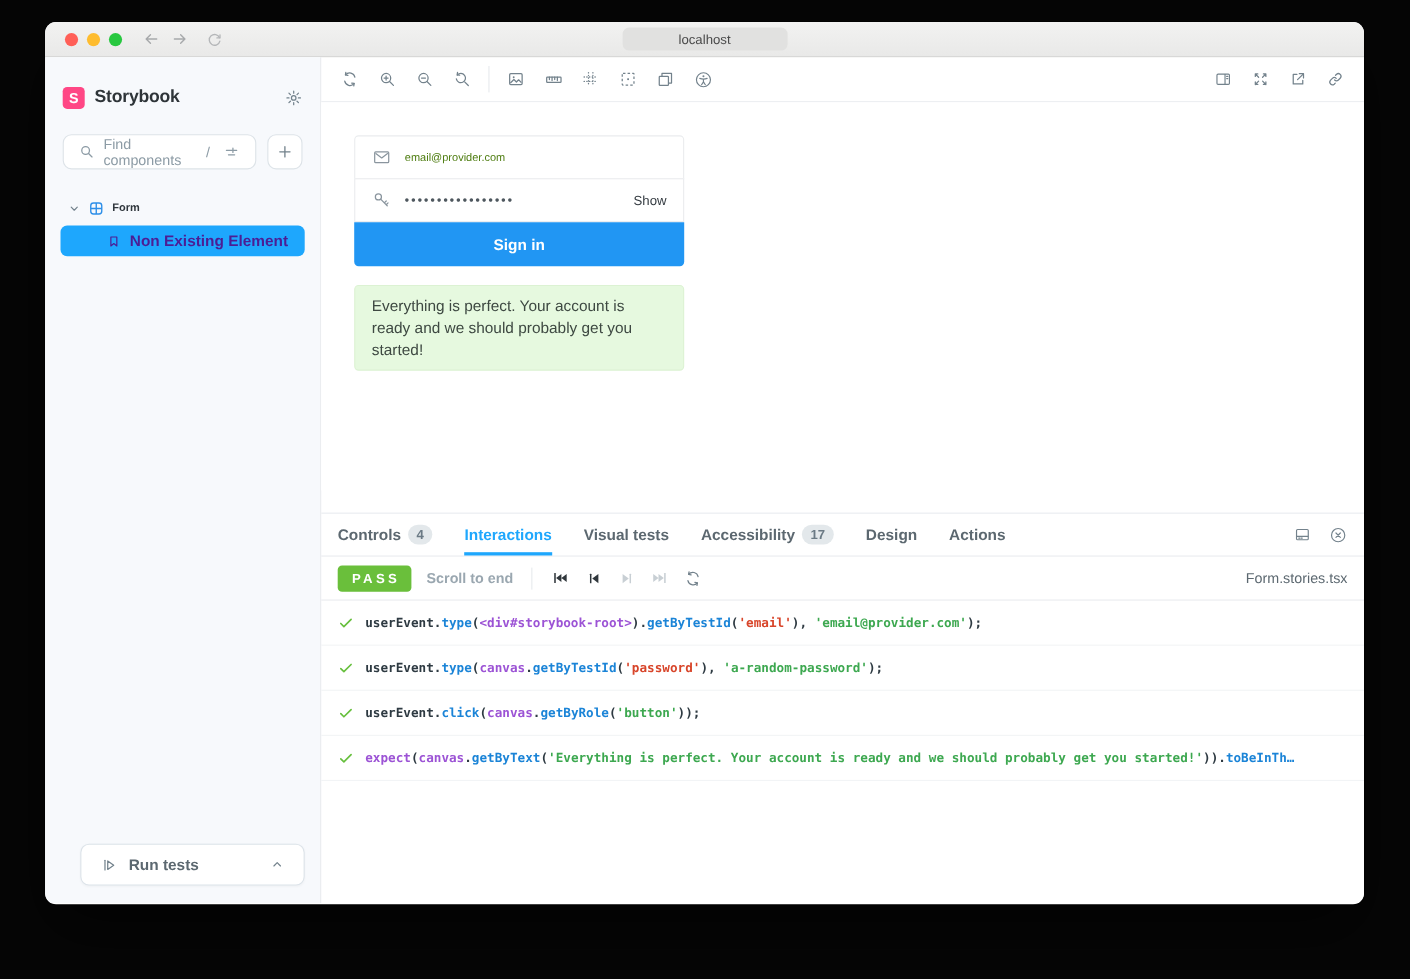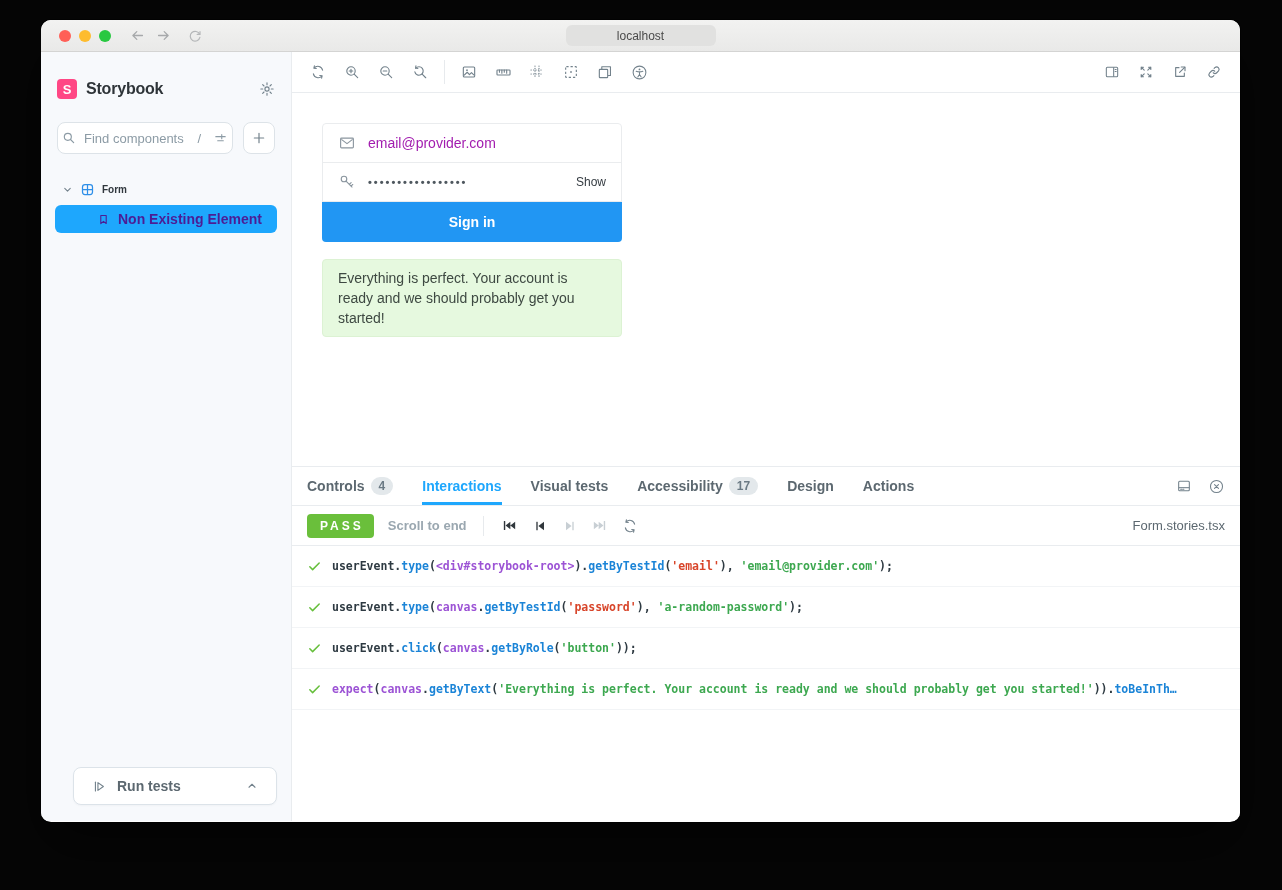--- a/index.html
+++ b/index.html
@@ -42,21 +42,21 @@
   .brand-logo {
     width:20px; height:20px; border-radius:4px; background:#FF4785;
     color:#fff; font-weight:800; font-size:13px;
     display:flex; align-items:center; justify-content:center;
   }
   .brand-name { margin-left:9px; font-size:16px; font-weight:800; color:#2E3438; letter-spacing:-.2px; }
   .gear-btn { margin-left:auto; color:#73828C; cursor:pointer; }
   .search-row { display:flex; gap:10px; padding:0 16px; margin-top:21px; }
   .search-box {
     flex:1; height:32px; background:#fff; border:1px solid #DDE3E8; border-radius:8px;
-    display:flex; align-items:center; padding:0 4px; gap:8px; color:#8C9BA5;
+    display:flex; align-items:center; padding:0 14px; gap:8px; color:#8C9BA5;
   }
   .search-ph { flex:1; font-size:13px; color:#8C9BA5; }
   .slash-hint { font-size:13px; color:#8C9BA5; margin-right:4px; }
   .plus-btn {
     width:32px; height:32px; background:#fff; border:1px solid #DDE3E8; border-radius:8px;
     color:#73828C; display:flex; align-items:center; justify-content:center; cursor:pointer;
   }
   .tree { margin-top:22px; padding:0 14px; }
   .tree-group {
     display:flex; align-items:center; gap:7px; height:26px; padding-left:7px;
@@ -92,21 +92,21 @@
   
   .canvas { height:353px; position:relative; background:#fff; }
   .login-form { position:absolute; left:30px; top:30px; width:300px; }
   .f-row {
     height:40px; background:#fff; border:1px solid #EAECEE;
     display:flex; align-items:center; padding:0 15px; gap:12px;
   }
   .f-row.email { border-radius:4px 4px 0 0; }
   .f-row.pass { margin-top:-1px; }
   .f-icon { color:#8A959E; flex-shrink:0; }
-  .email-text { font-size:14px; color:#a21caf; }
+  .email-text { font-size:10px; color:#4d7c0f; }
   .pw-dots {
     flex:1; font-size:11px; font-weight:700; letter-spacing:2px;
     color:#4E575E; line-height:1; overflow:hidden; white-space:nowrap;
   }
   .show-btn { font-size:12px; color:#343B41; cursor:pointer; }
   .signin-btn {
     width:100%; height:40px; border:none; background:#2196F3; color:#fff;
     font-family:inherit; font-size:14px; font-weight:700;
     border-radius:0 0 4px 4px; cursor:pointer;
   }

